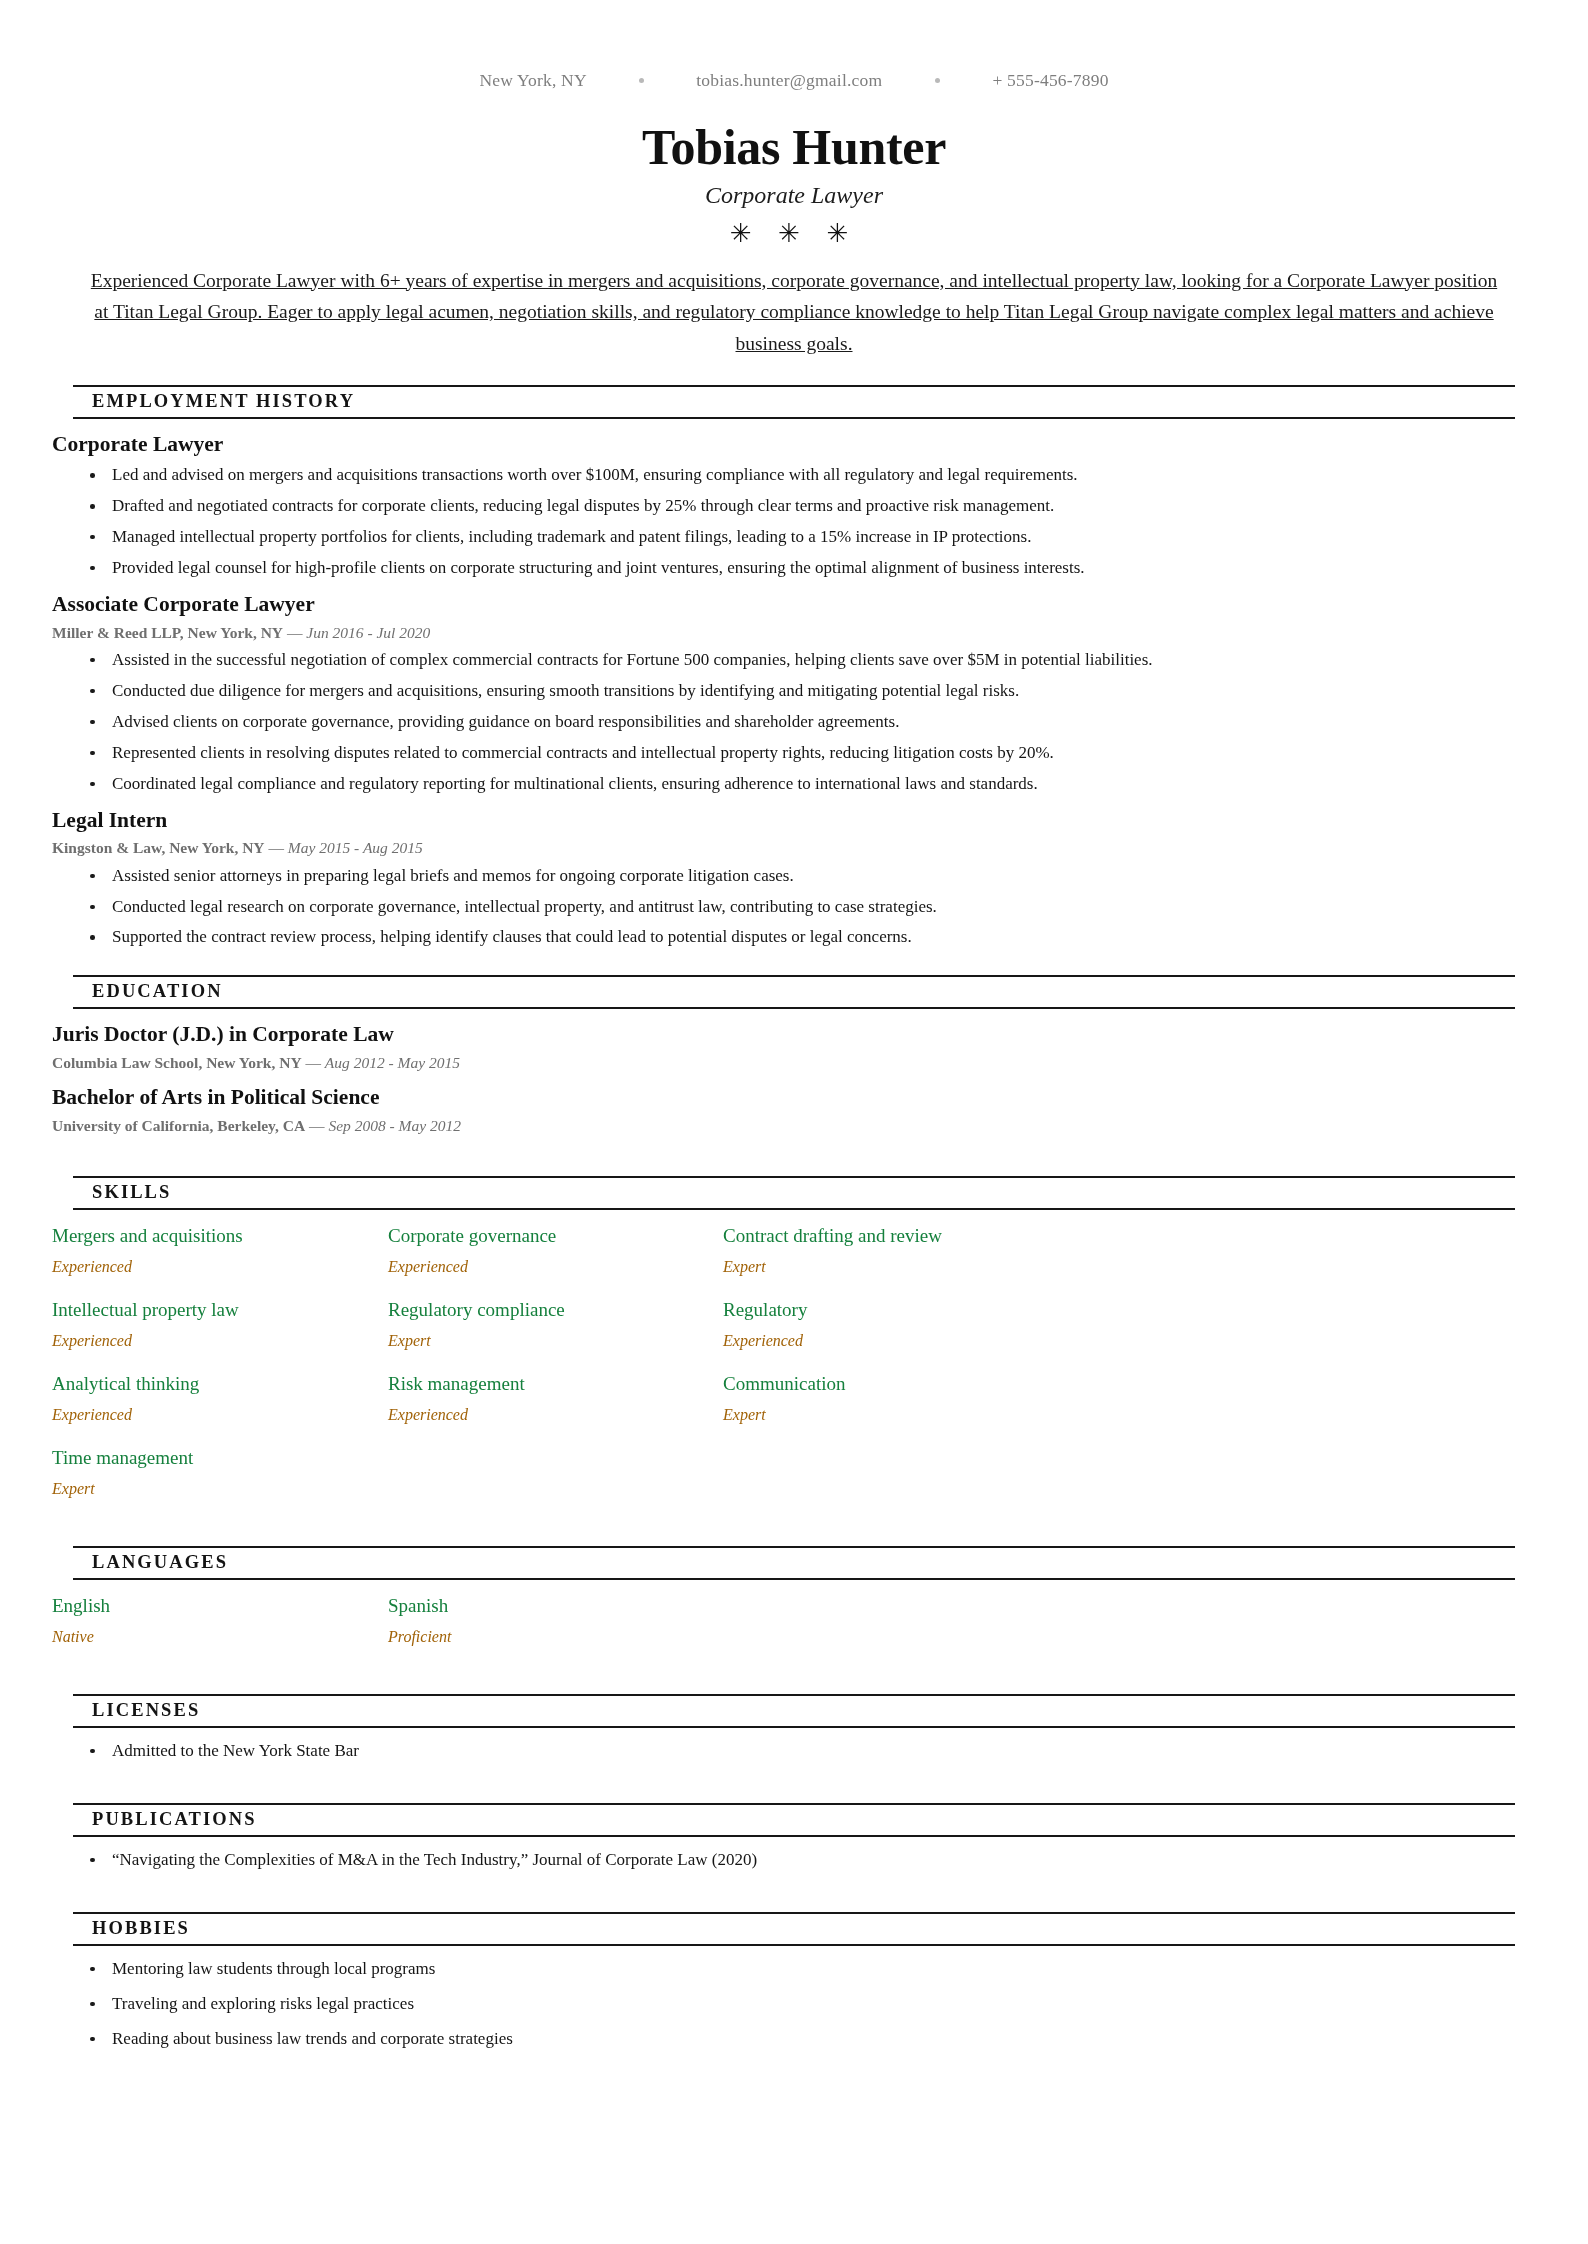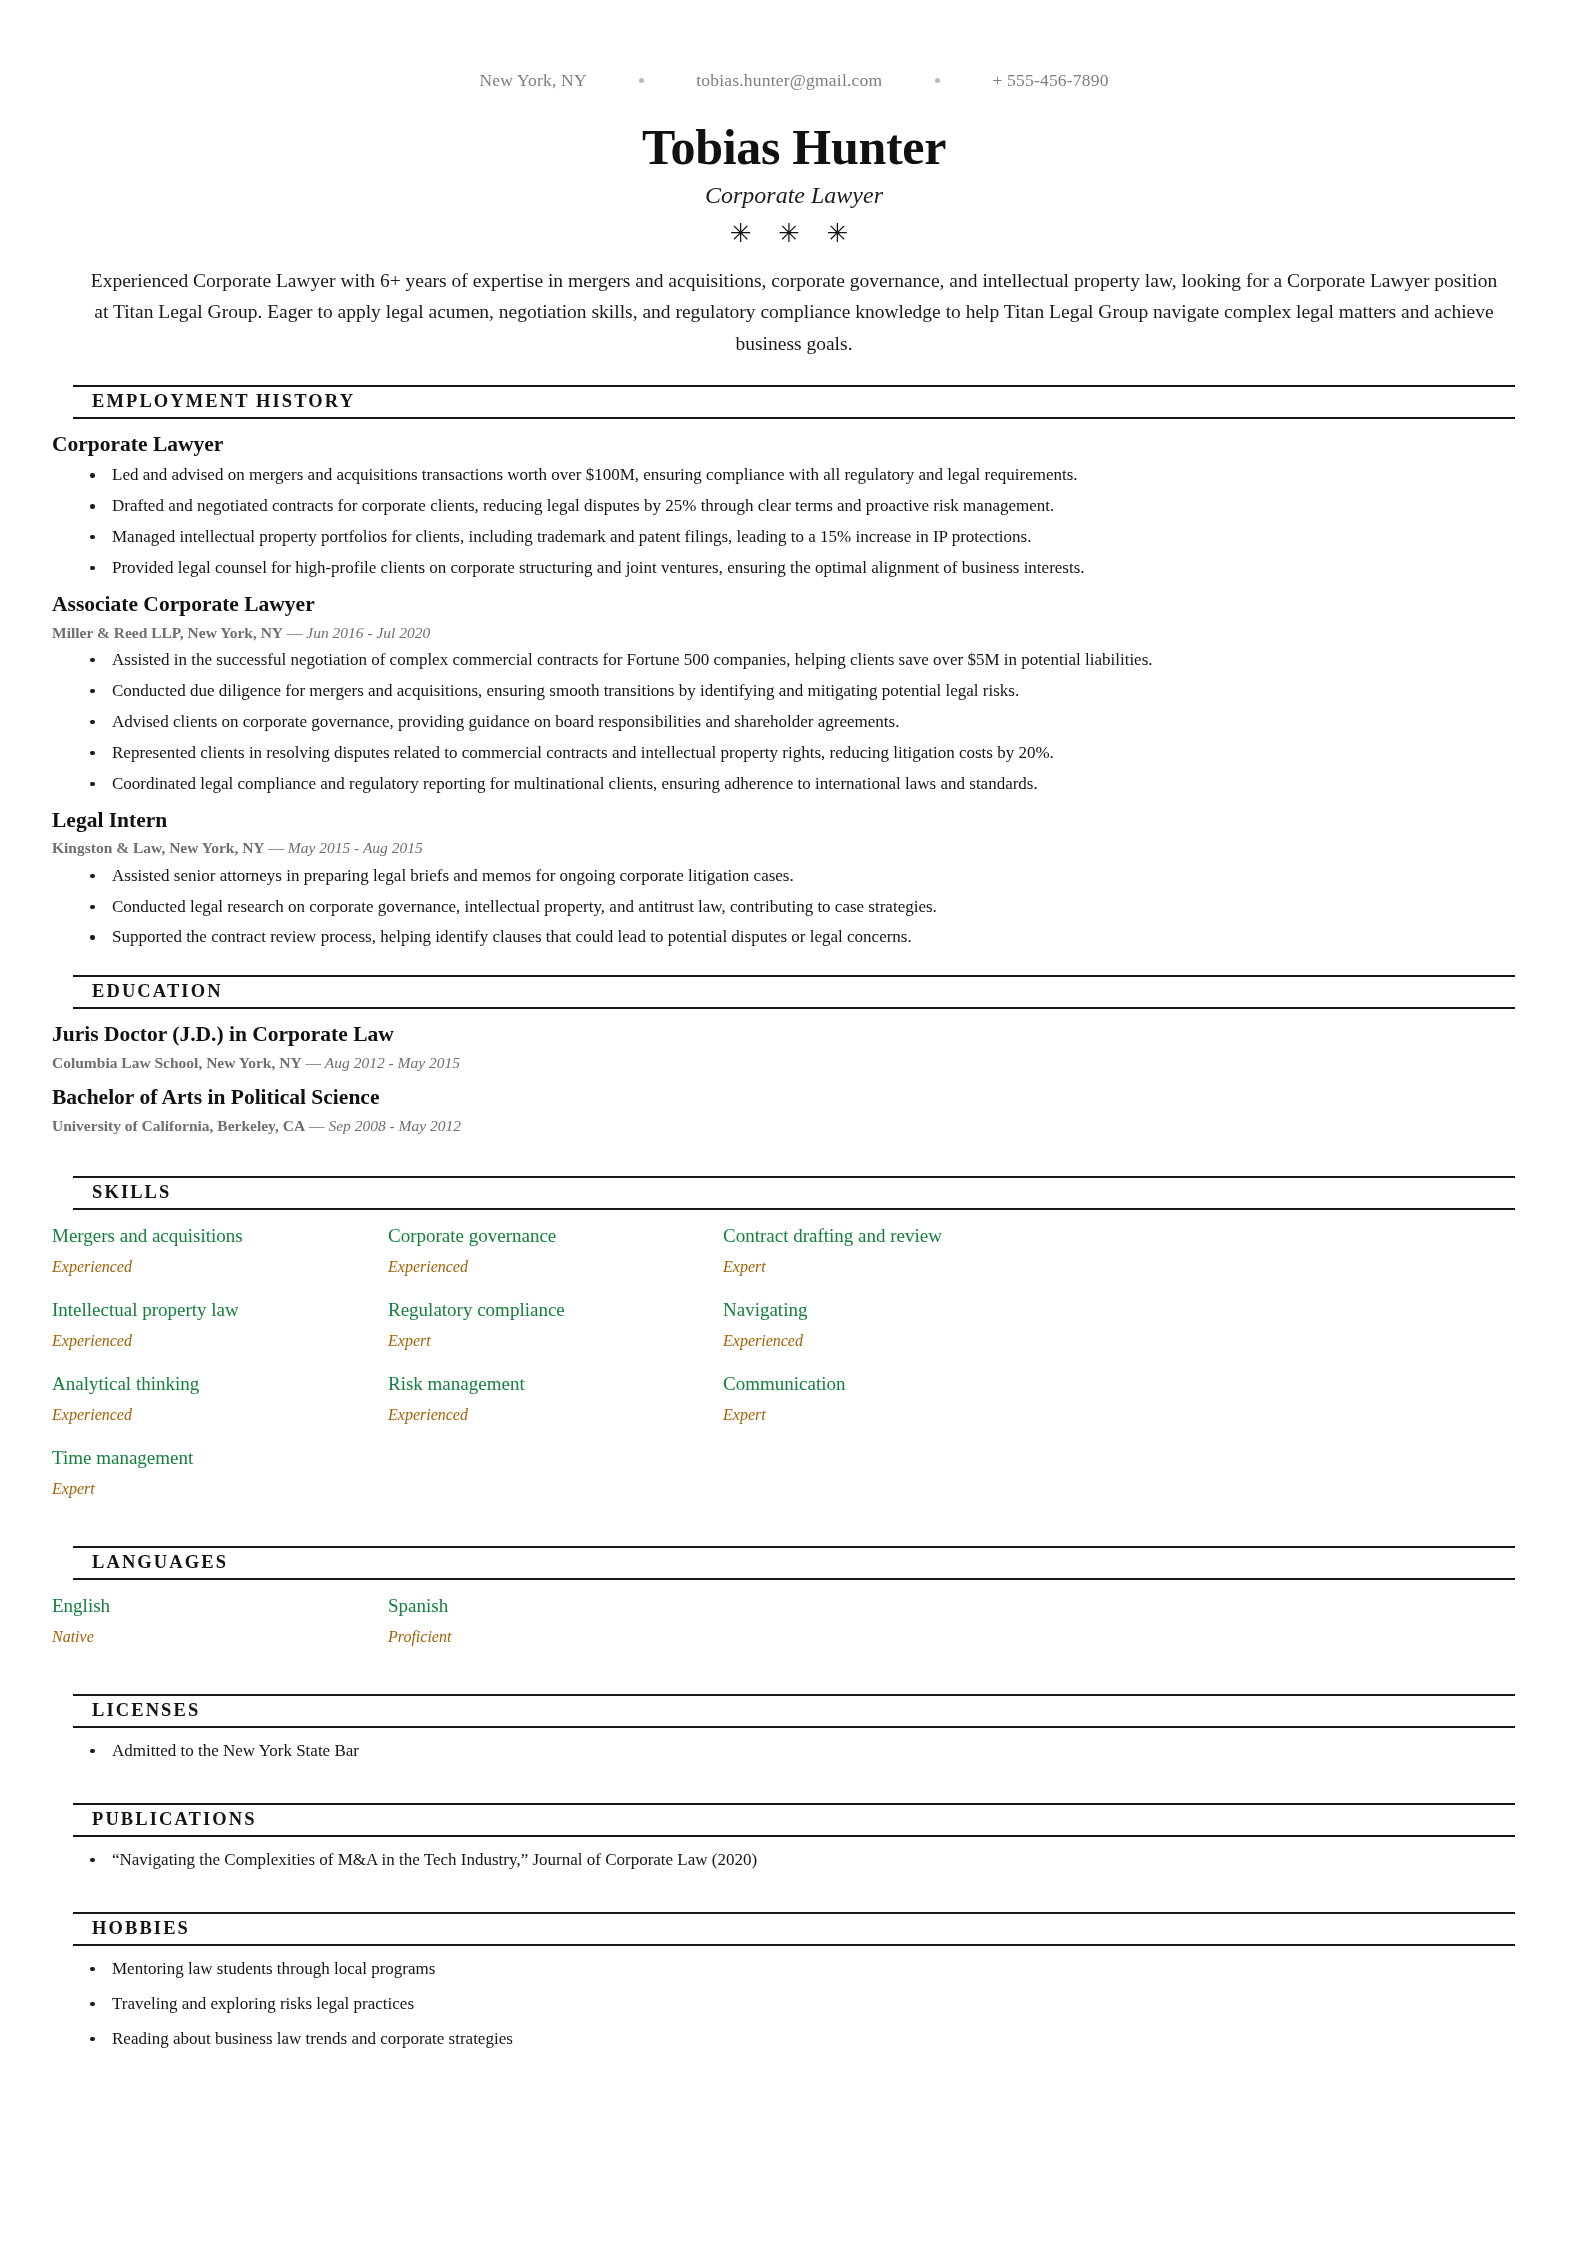--- a/index.html
+++ b/index.html
@@ -63,20 +63,21 @@
     margin-top: 12px;
     color: #111;
     line-height: 1;
   }
   .summary {
     text-align: center;
     font-size: 19.5px;
     line-height: 1.62;
     margin: 18px 12px 0 12px;
     color: #1a1a1a;
+    text-decoration: underline;
   }
 
   
   .section {
     margin-top: 26px;
   }
   .section-head {
     border-top: 2.6px solid #171717;
     border-bottom: 2.6px solid #171717;
     padding: 4px 0 5px 19px;
@@ -301,21 +302,21 @@
         </div>
         <div class="grid-cell">
           <div class="label">Intellectual property law</div>
           <div class="level">Experienced</div>
         </div>
         <div class="grid-cell">
           <div class="label">Regulatory compliance</div>
           <div class="level">Expert</div>
         </div>
         <div class="grid-cell">
-          <div class="label">Navigating</div>
+          <div class="label">Regulatory</div>
           <div class="level">Experienced</div>
         </div>
         <div class="grid-cell">
           <div class="label">Analytical thinking</div>
           <div class="level">Experienced</div>
         </div>
         <div class="grid-cell">
           <div class="label">Risk management</div>
           <div class="level">Experienced</div>
         </div>

